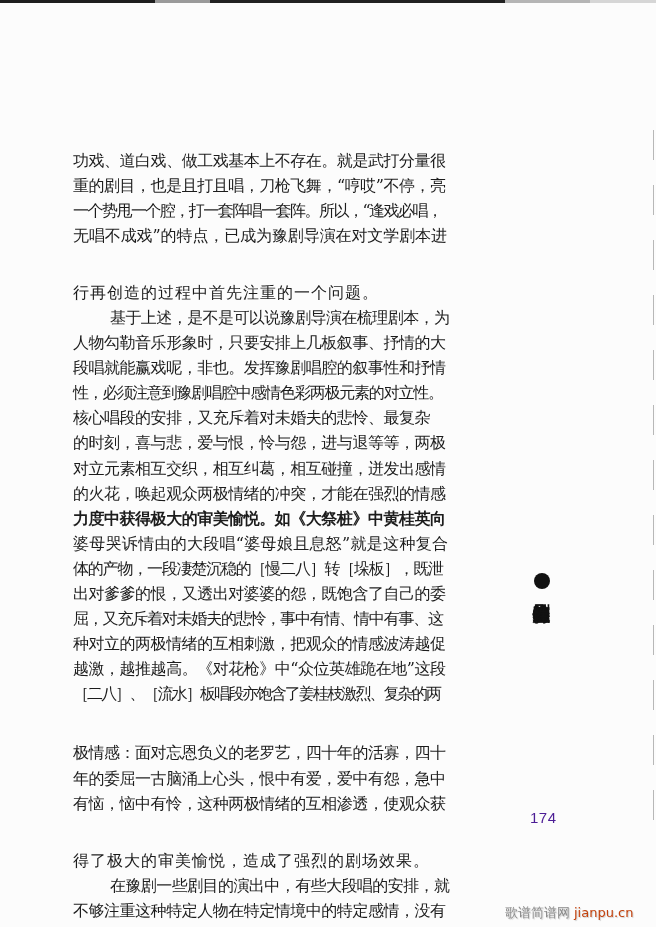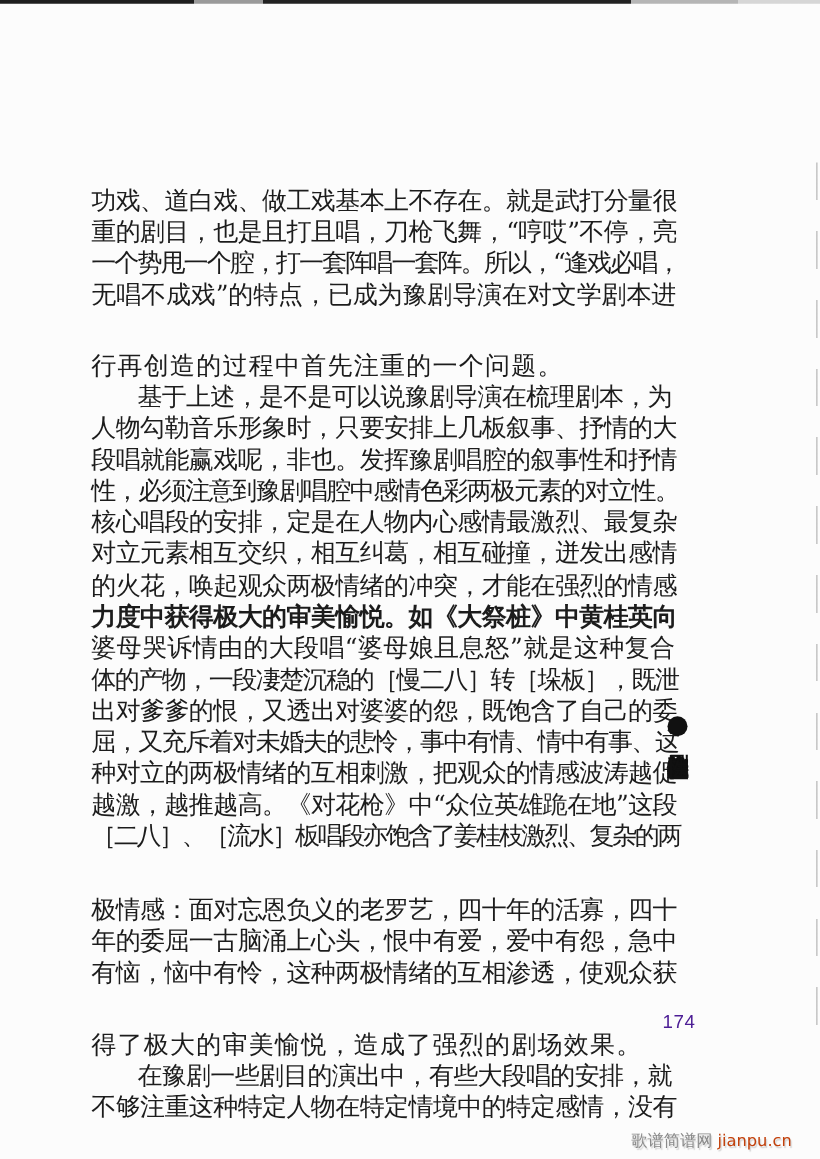--- a/index.html
+++ b/index.html
@@ -37,21 +37,21 @@
     }
     .text-block {
       position: absolute;
       left: 73px;
       top: 147.5px;
       width: 421px;
     }
     .line {
       height: 25.1px;
       line-height: 25.1px;
-      font-size: 20px;
+      font-size: 16px;
       white-space: nowrap;
       overflow: visible;
     }
     .line.indent { padding-left: 37px; }
     .line.end { letter-spacing: 1px; margin-top: 32px; }
     .side-heading {
       position: absolute;
       left: 532px;
       top: 573px;
       width: 19px;
@@ -106,21 +106,22 @@
 <div class="text-block">
   <div class="line fit" style="letter-spacing: -0.478261px;">功戏、道白戏、做工戏基本上不存在。就是武打分量很</div>
   <div class="line fit" style="letter-spacing: -0.47526px;">重的剧目，也是且打且唱，刀枪飞舞，“哼哎”不停，亮</div>
   <div class="line fit" style="letter-spacing: -1.52812px;">一个势甩一个腔，打一套阵唱一套阵。所以，“逢戏必唱，</div>
   <div class="line fit" style="letter-spacing: -0.095788px;">无唱不成戏”的特点，已成为豫剧导演在对文学剧本进</div>
   <div class="line end">行再创造的过程中首先注重的一个问题。</div>
   <div class="line fit indent" style="letter-spacing: -0.571429px;">基于上述，是不是可以说豫剧导演在梳理剧本，为</div>
   <div class="line fit" style="letter-spacing: -0.478261px;">人物勾勒音乐形象时，只要安排上几板叙事、抒情的大</div>
   <div class="line fit" style="letter-spacing: -0.478261px;">段唱就能赢戏呢，非也。发挥豫剧唱腔的叙事性和抒情</div>
   <div class="line fit" style="letter-spacing: -1.20833px;">性，必须注意到豫剧唱腔中感情色彩两极元素的对立性。</div>
-  <div class="line fit" style="letter-spacing: -0.478261px;">核心唱段的安排，定是在人物内心感情最激烈、最复杂</div>
+  <div class="line fit" style="letter-spacing: -0.478261px;">核心唱段的安排，又充斥着对未婚夫的悲怜、最复杂</div>
+  <div class="line fit" style="letter-spacing: -0.478261px;">的时刻，喜与悲，爱与恨，怜与怨，进与退等等，两极</div>
   <div class="line fit" style="letter-spacing: -0.478261px;">对立元素相互交织，相互纠葛，相互碰撞，迸发出感情</div>
   <div class="line fit" style="letter-spacing: -0.478261px;">的火花，唤起观众两极情绪的冲突，才能在强烈的情感</div>
   <div class="line fit" style="letter-spacing: -0.478261px; font-weight: bold;">力度中获得极大的审美愉悦。如《大祭桩》中黄桂英向</div>
   <div class="line fit" style="letter-spacing: 0.286685px;">婆母哭诉情由的大段唱“婆母娘且息怒”就是这种复合</div>
   <div class="line fit" style="letter-spacing: -1.20833px;">体的产物，一段凄楚沉稳的［慢二八］转［垛板］，既泄</div>
   <div class="line fit" style="letter-spacing: -0.478261px;">出对爹爹的恨，又透出对婆婆的怨，既饱含了自己的委</div>
   <div class="line fit" style="letter-spacing: -1.20833px;">屈，又充斥着对未婚夫的悲怜，事中有情、情中有事、这</div>
   <div class="line fit" style="letter-spacing: -0.478261px;">种对立的两极情绪的互相刺激，把观众的情感波涛越促</div>
   <div class="line fit" style="letter-spacing: -0.47526px;">越激，越推越高。《对花枪》中“众位英雄跪在地”这段</div>
   <div class="line fit" style="letter-spacing: -1.88px;">［二八］、［流水］板唱段亦饱含了姜桂枝激烈、复杂的两</div>

